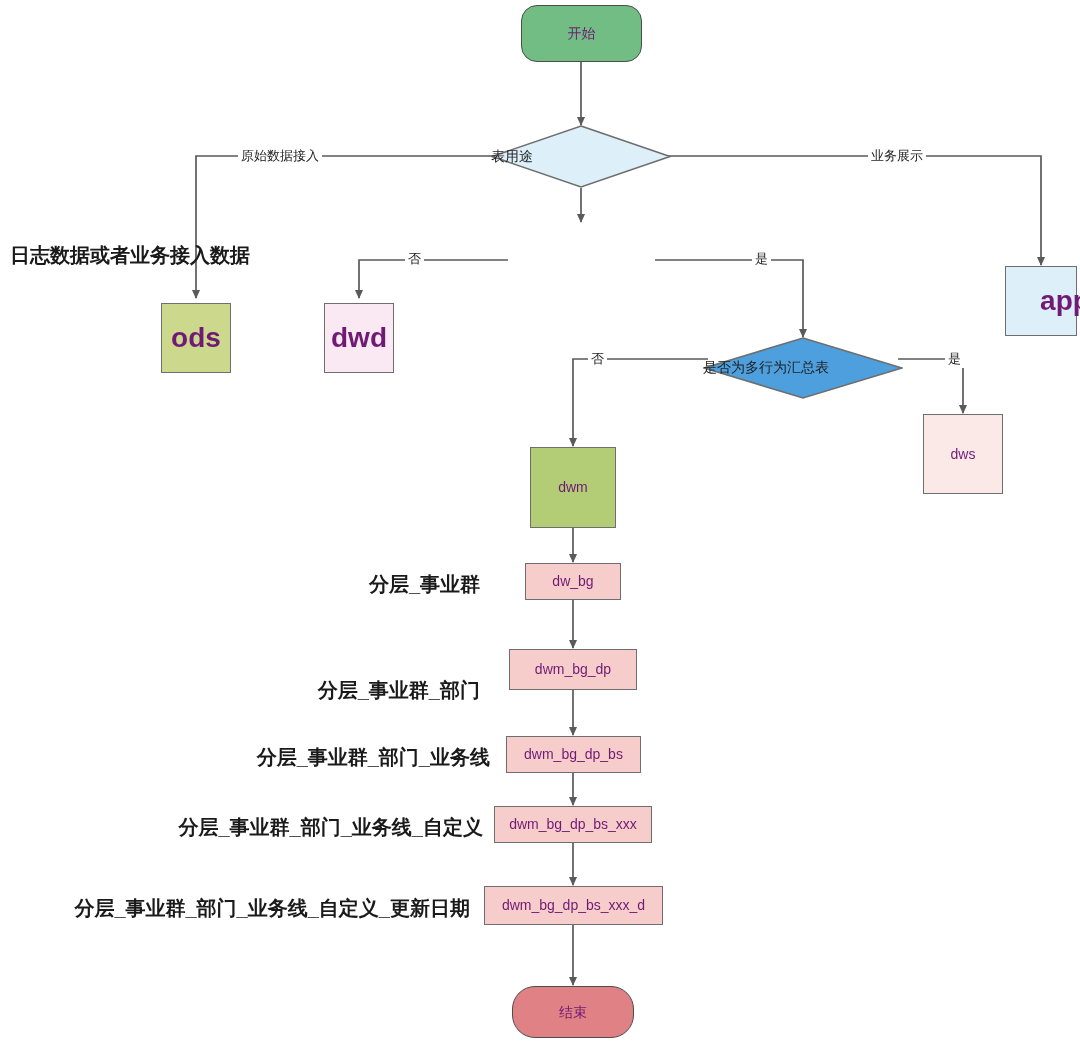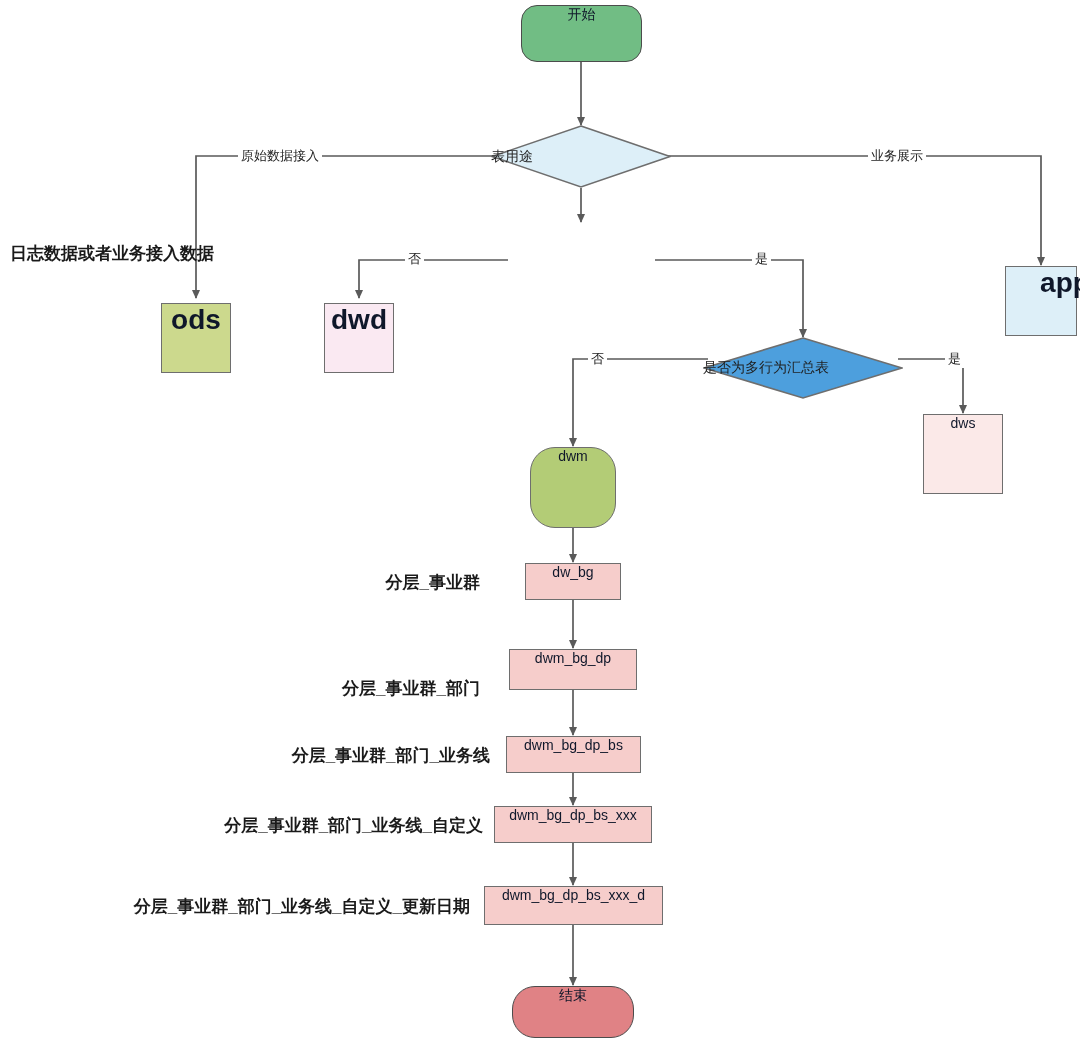--- a/index.html
+++ b/index.html
@@ -22,24 +22,24 @@
     left: 0;
     top: 0;
     width: 1080px;
     height: 1044px;
     pointer-events: none;
   }
   .node {
     position: absolute;
     box-sizing: border-box;
     display: flex;
-    align-items: flex-start;
+    align-items: center;
     justify-content: center;
     text-align: center;
-    color: #0f172a;
+    color: #701a75;
     line-height: 1.15;
   }
   
   .terminator {
     border: 1.6px solid #4c4c4c;
     border-radius: 16px;
     font-size: 14px;
   }
   .term-start {
     background: #71bd84;
@@ -86,21 +86,21 @@
     position: absolute;
     font-size: 13px;
     color: #222222;
     white-space: nowrap;
     background: #ffffff;
     padding: 0 3px;
   }
   
   .annot {
     position: absolute;
-    font-size: 17px;
+    font-size: 20px;
     font-weight: bold;
     color: #1a1a1a;
     white-space: nowrap;
     text-align: center;
   }
   .annot-right { transform: translateX(-100%); }
 </style>
 </head>
 <body>
 
@@ -196,21 +196,21 @@
   </div>
 
   <div class="node rect rect-big fill-bluepale" style="left:1005px; top:266px; width:72px; height:70px;padding-left:48px;">
     <span>app</span>
   </div>
 
   <div class="node rect fill-rose" style="left:923px; top:414px; width:80px; height:80px;">
     <span>dws</span>
   </div>
 
-  <div class="node rect" style="left:530px; top:447px; width:86px; height:81px; background:#b3cc76;border-radius:25px;">
+  <div class="node rect" style="left:530px; top:447px; width:86px; height:81px; background:#b3cc76;">
     <span>dwm</span>
   </div>
 
   <div class="node rect fill-pinkrow" style="left:525px; top:563px; width:96px; height:37px;">
     <span>dw_bg</span>
   </div>
 
   <div class="node rect fill-pinkrow" style="left:509px; top:649px; width:128px; height:41px;">
     <span>dwm_bg_dp</span>
   </div>

